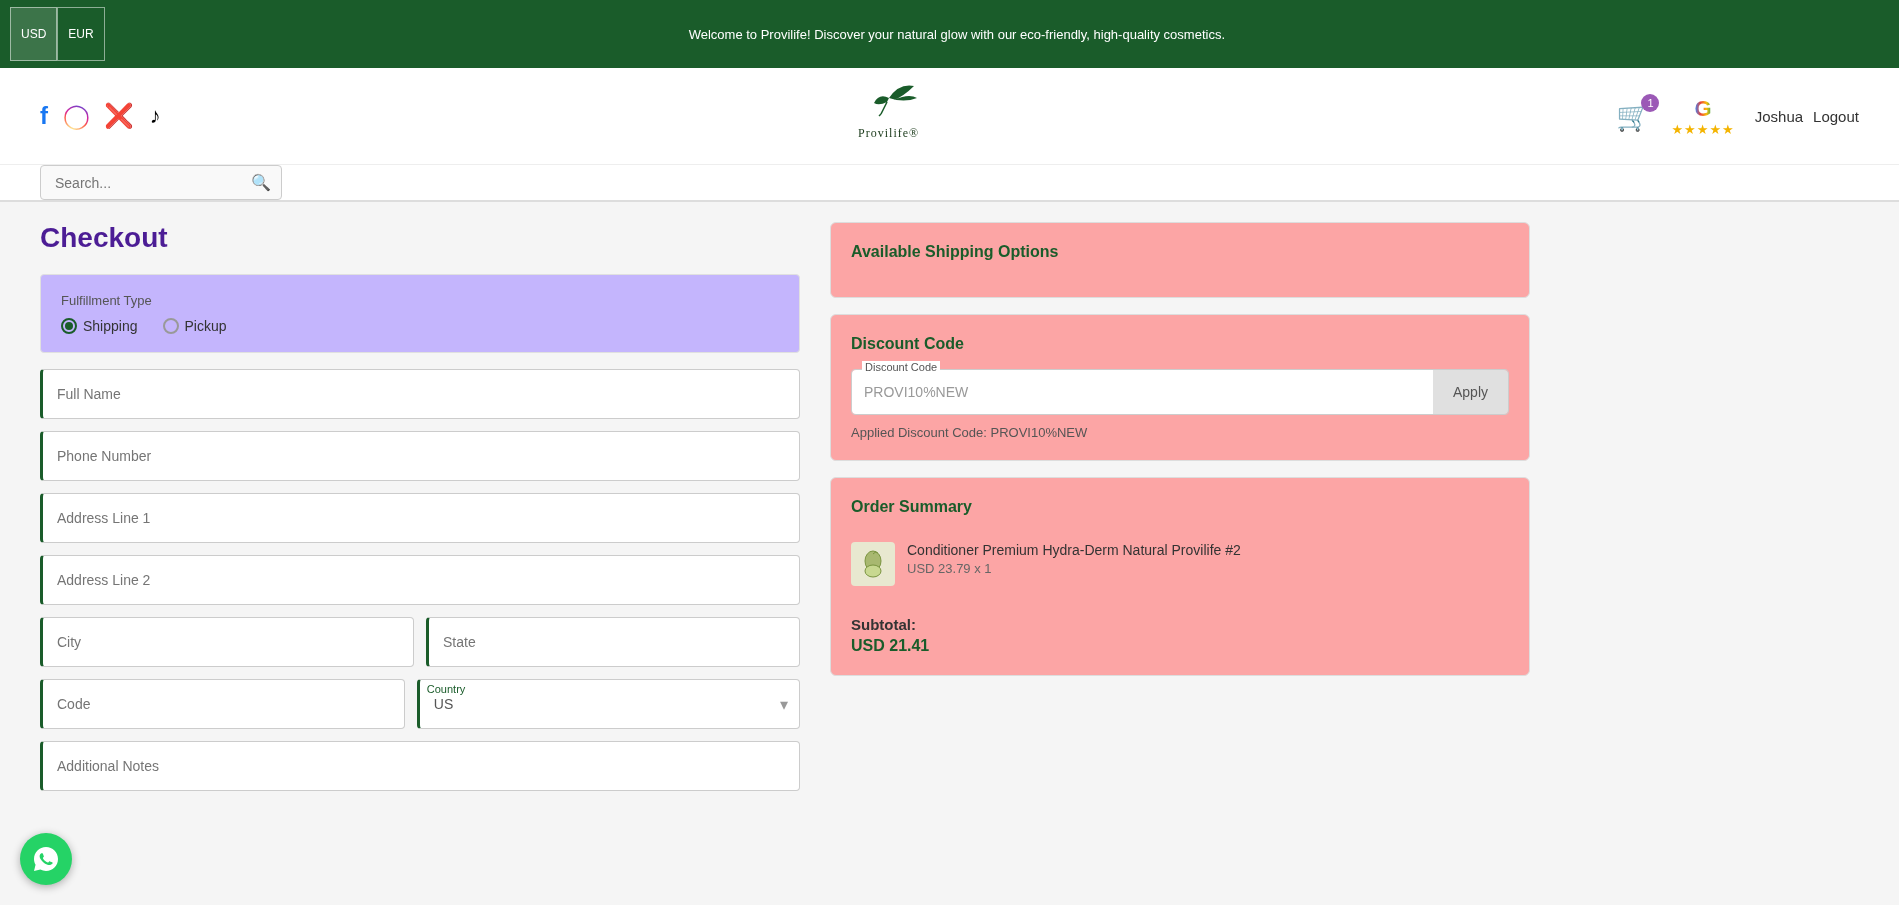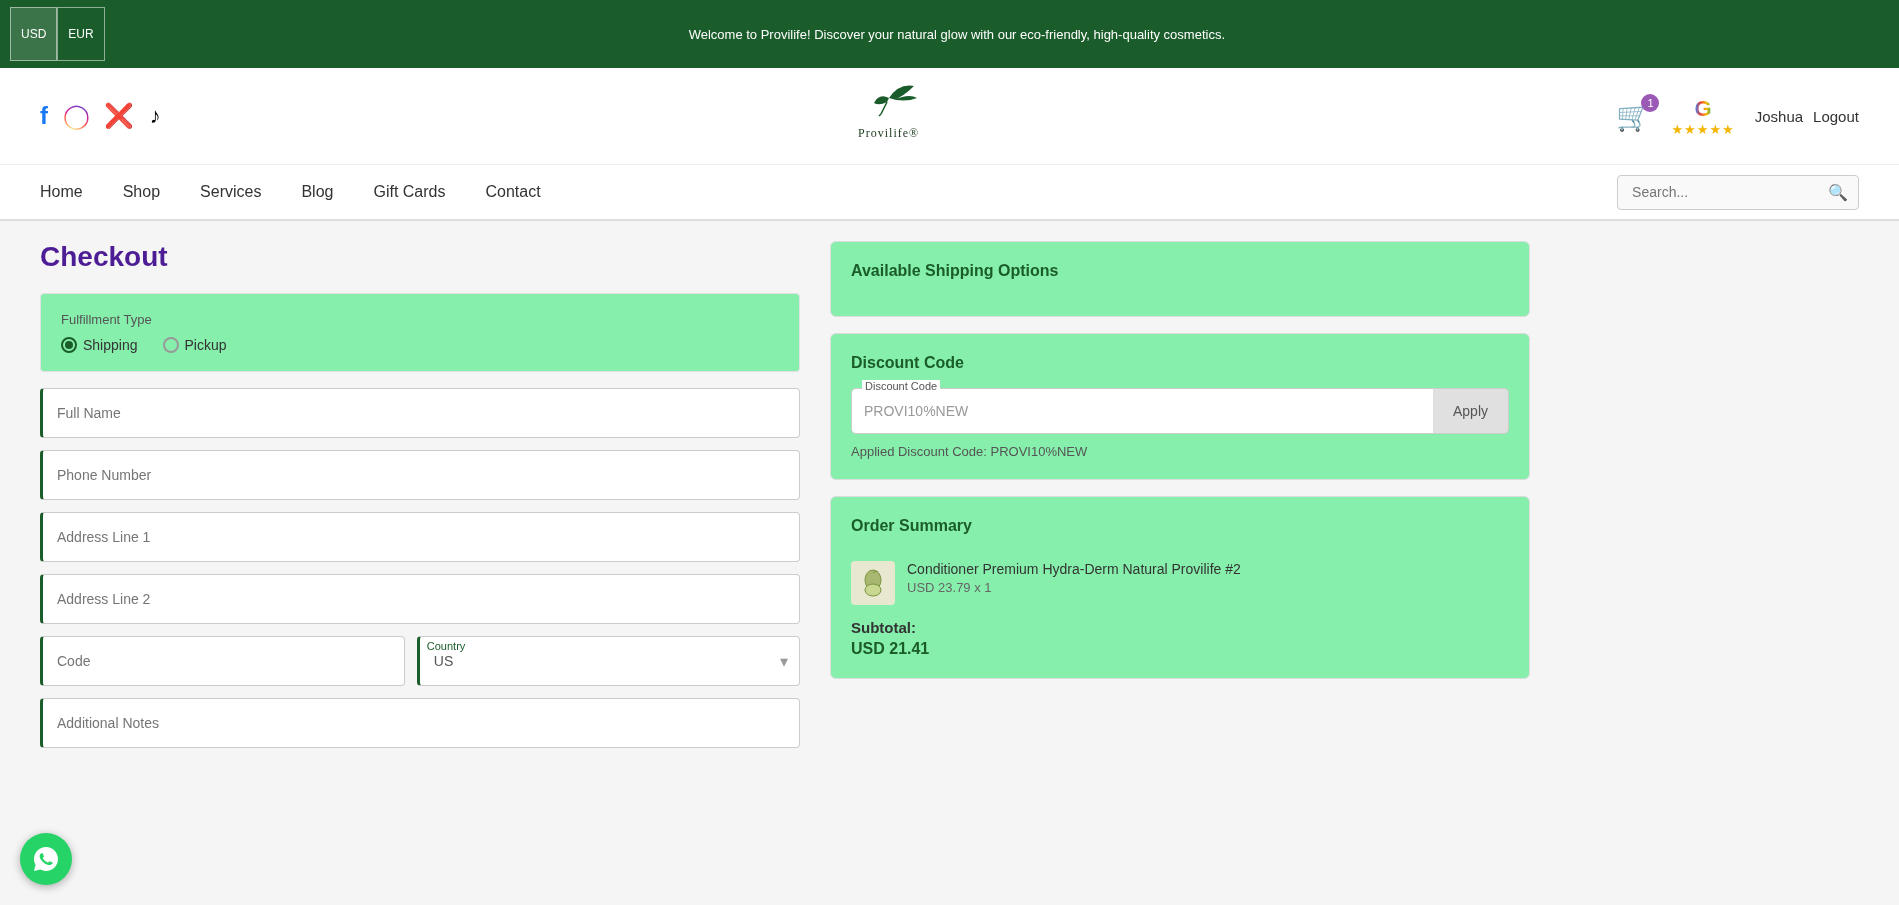--- a/index.html
+++ b/index.html
@@ -191,21 +191,21 @@
 
     .page-title {
       font-size: 28px;
       font-weight: bold;
       color: #4c1d95;
       margin-bottom: 20px;
     }
 
     
     .fulfillment-section {
-      background: #86efac;
+      background: #c4b5fd;
       border-radius: 4px;
       padding: 18px 20px;
       margin-bottom: 16px;
       border: 1px solid #e0e0e0;
     }
     .fulfillment-title {
       font-size: 13px;
       color: #555;
       margin-bottom: 10px;
     }
@@ -292,21 +292,21 @@
       position: absolute;
       right: 12px;
       top: 50%;
       transform: translateY(-50%);
       color: #999;
       pointer-events: none;
     }
 
     
     .right-panel-card {
-      background: #86efac;
+      background: #fca5a5;
       border: 1px solid #ddd;
       border-radius: 6px;
       padding: 20px;
       margin-bottom: 16px;
     }
     .card-title {
       font-size: 16px;
       font-weight: bold;
       color: #1a5c2a;
       margin-bottom: 16px;
@@ -375,21 +375,21 @@
     .order-item-details { flex: 1; }
     .order-item-name {
       font-size: 14px;
       color: #333;
       margin-bottom: 3px;
     }
     .order-item-price {
       font-size: 13px;
       color: #666;
     }
-    .subtotal-section { margin-top: 4px; }
+    .subtotal-section { margin-top: 20px; }
     .subtotal-label {
       font-size: 15px;
       font-weight: bold;
       color: #333;
       margin-bottom: 4px;
     }
     .subtotal-amount {
       font-size: 16px;
       font-weight: bold;
       color: #1a5c2a;
@@ -457,28 +457,20 @@
       <span class="stars">★★★★★</span>
     </div>
     <div class="user-area">
       <span class="user-name">Joshua</span>
       <span class="logout-btn">Logout</span>
     </div>
   </div>
 </div>
 
 <div class="nav-bar">
-  <div class="nav-links">
-    <a class="nav-link">Home</a>
-    <a class="nav-link">Shop</a>
-    <a class="nav-link">Services</a>
-    <a class="nav-link">Blog</a>
-    <a class="nav-link">Gift Cards</a>
-    <a class="nav-link">Contact</a>
-  </div>
   <div class="search-area">
     <input class="search-input" type="text" placeholder="Search..." style="">
     <button class="search-btn">🔍</button>
   </div>
 </div>
 
 <div class="main-content">
 
   <div class="checkout-left">
     <h1 class="page-title">Checkout</h1>
@@ -504,20 +496,24 @@
     
     <input class="form-field" type="text" placeholder="Phone Number" style="">
 
     
     <input class="form-field" type="text" placeholder="Address Line 1" style="">
 
     
     <input class="form-field" type="text" placeholder="Address Line 2" style="">
 
     
+    <div class="form-row">
+      <input class="form-field" type="text" style="flex: 1 1 0%;" placeholder="City">
+      <input class="form-field" type="text" style="flex: 1 1 0%;" placeholder="State">
+    </div>
 
     
     <div class="form-row">
       <input class="form-field zip-area" type="text" placeholder="Code" style="">
       <div class="country-wrapper">
         <span class="country-label">Country</span>
         <select class="country-select">
           <option>US</option>
         </select>
         <span class="country-arrow">▾</span>

